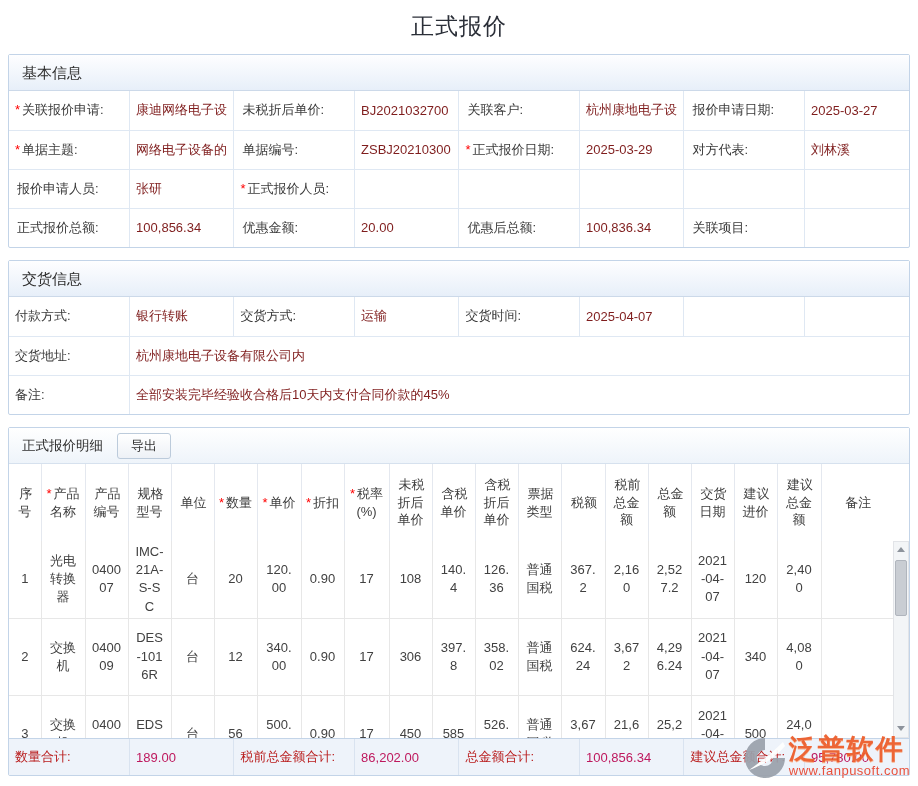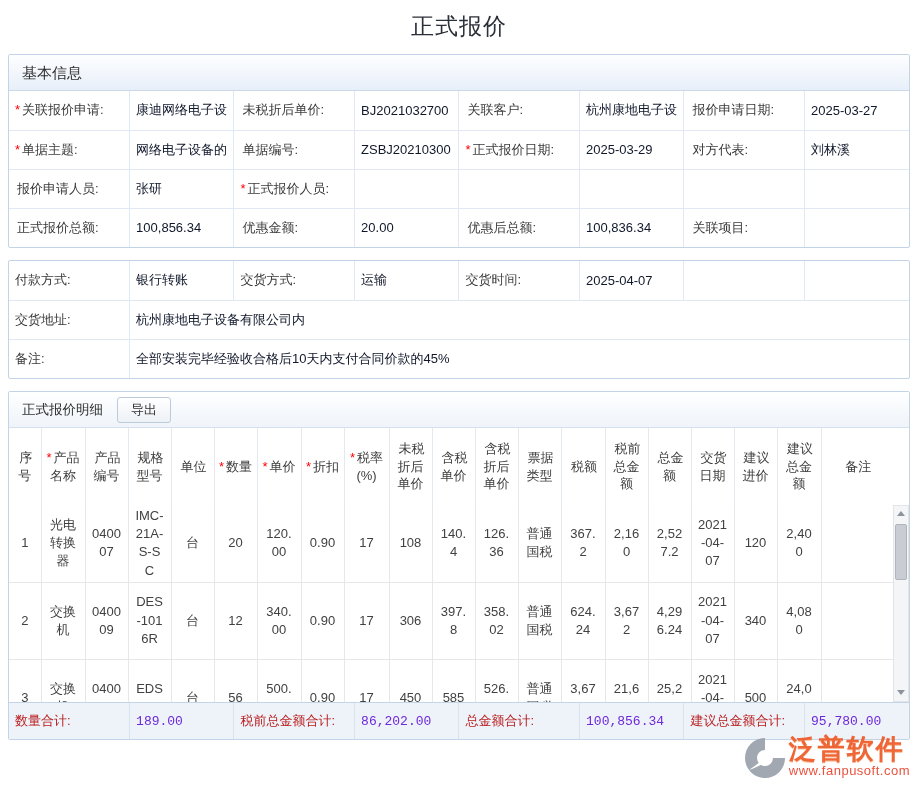--- a/index.html
+++ b/index.html
@@ -13,21 +13,21 @@
   .panel { margin:0 8px 12px; border:1px solid #c3d4e8; border-radius:2px; background:#fff; }
   .panel-hd {
     height:36px; line-height:36px; padding:0 13px; font-size:15px; color:#2e2e2e;
     background:linear-gradient(#fefeff,#e7eff9); border-bottom:1px solid #ccd9e9;
   }
 
   table.grid { width:100%; border-collapse:collapse; table-layout:fixed; border-style:hidden; }
   table.grid col.cl { width:13.4%; } table.grid col.cv { width:11.6%; }
   table.grid td { border:1px solid #dfe8f3; height:39px; font-size:13px; padding:2px 6px; overflow:hidden; }
   td.lbl { text-align:left; color:#3a3a3a; white-space:nowrap; padding-right:8px; }
-  td.val { text-align:left; color:#0f172a; padding-left:8px; padding-right:3px; }
+  td.val { text-align:left; color:#7f1d1d; padding-left:8px; padding-right:3px; }
   .star { color:#f00; margin-right:2px; }
 
   
   .detail-hd {
     height:36px; display:flex; align-items:center; gap:14px; padding:0 13px;
     font-size:13.5px; color:#2e2e2e;
     background:linear-gradient(#ffffff,#eef4fa); border-bottom:1px solid #d6e1ee;
   }
   .export-btn {
     height:26px; padding:0 13px; font-size:13px; color:#333; cursor:pointer;
@@ -55,21 +55,21 @@
   .varrow.up::after, .varrow.down::after { content:""; position:absolute; left:3px; border:4px solid transparent; }
   .varrow.up::after { top:4px; border-bottom:5px solid #8d939c; border-top:none; }
   .varrow.down::after { top:6px; border-top:5px solid #8d939c; border-bottom:none; }
   .vthumb { position:absolute; top:18px; left:1px; width:12px; height:56px; background:#c9cdd3; border:1px solid #b0b5bd; border-radius:2px; cursor:pointer; }
 
   .totals-wrap { border-top:1px solid #c3d4e8; background:#eef3fa; }
   table.totals { width:100%; border-collapse:collapse; table-layout:fixed; border-style:hidden; }
   table.totals col.cl { width:13.4%; } table.totals col.cv { width:11.6%; }
   table.totals td { border:1px solid #d9e3f0; height:36px; font-size:13px; padding:2px 6px; }
   table.totals td.lbl { color:#b91c1c; }
-  table.totals td.val { color:#6d28d9;font-family:Liberation Mono, monospace; }
+  table.totals td.val { color:#be185d; }
 
   
   .watermark { position:absolute; right:8px; bottom:6px; display:flex; align-items:flex-start; z-index:20; opacity:.92; pointer-events:none; }
   .wm-logo { width:44px; height:44px; margin-right:2px; margin-top:2px; }
   .wm-text { text-align:left; }
   .wm-brand { font-size:27px; font-weight:bold; color:#ed5a26; line-height:30px; letter-spacing:2px;
               text-shadow:0 1px 0 #f8b08c; }
   .wm-url { font-size:13px; color:#e8432d; line-height:14px; letter-spacing:.5px; }
 </style>
 </head>
@@ -129,20 +129,21 @@
       <td class="lbl"><span class="star"></span><span>优惠后总额:</span></td>
       <td class="val">100,836.34</td>
       <td class="lbl"><span class="star"></span><span>关联项目:</span></td>
       <td class="val"></td>
     </tr>
   </tbody>
     </table>
 </div>
 
 <div class="panel">
+  <div class="panel-hd">交货信息</div>
   <table class="grid">
     <colgroup>
         <col class="cl">
         <col class="cv">
         <col class="cl">
         <col class="cv">
         <col class="cl">
         <col class="cv">
         <col class="cl">
         <col class="cv">

